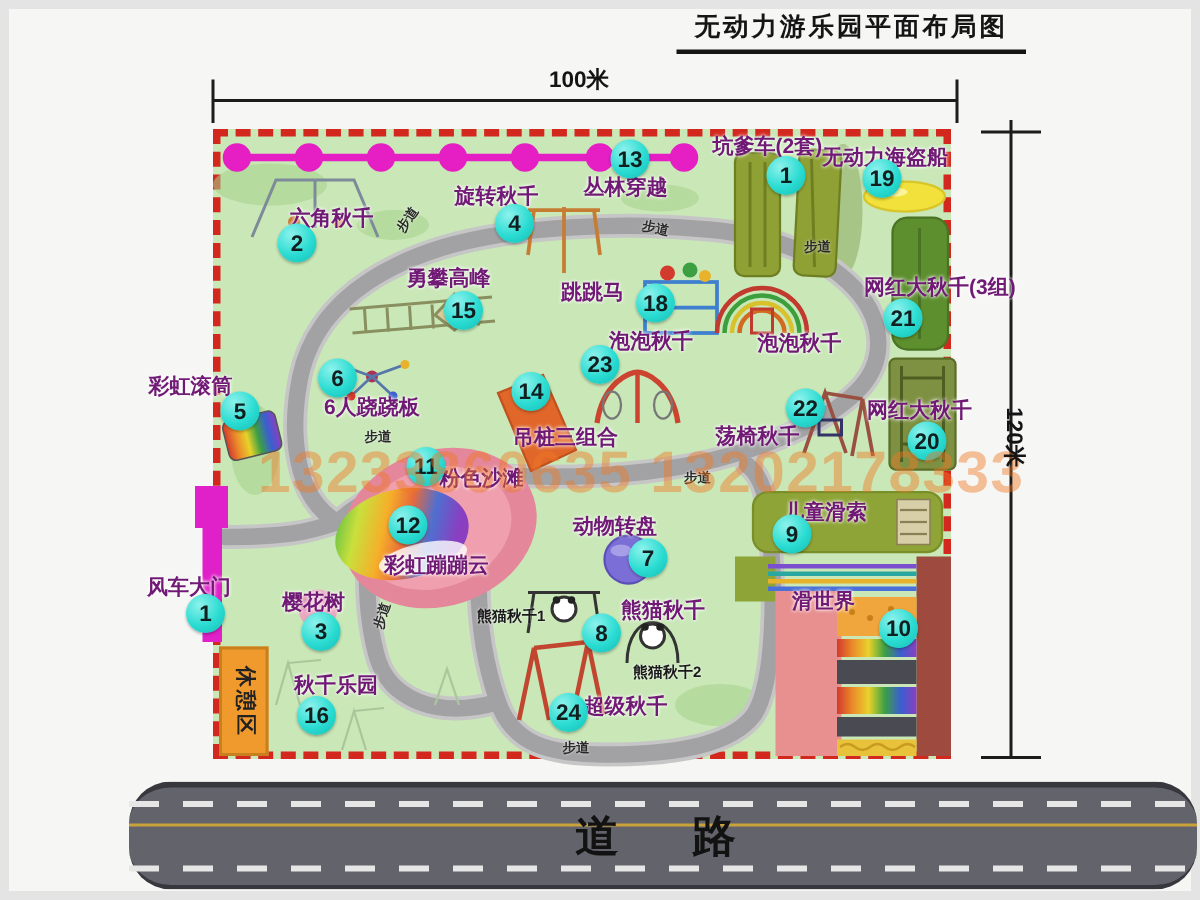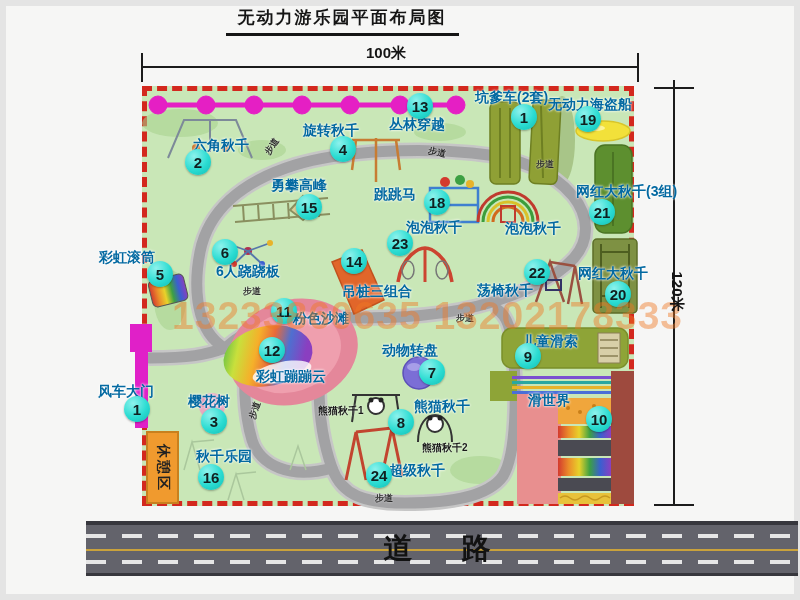--- a/index.html
+++ b/index.html
@@ -1,25 +1,25 @@
 <!DOCTYPE html>
 <html><head>
 <meta charset="utf-8">
 <style>
   html,body{margin:0;padding:0;background:#e4e4e4;}
   .stage{position:relative;width:800px;height:600px;background:#e4e4e4;overflow:hidden;
          font-family:"Liberation Sans", sans-serif;}
   .canvas{position:absolute;left:6px;top:6px;width:788px;height:588px;background:#f6f6f5;}
-  .title-wrap{position:absolute;left:0;top:6px;width:684px;text-align:center;z-index:50;}
+  .title-wrap{position:absolute;left:0;top:6px;width:684px;text-align:right;z-index:50;}
   .title{display:inline-block;font-size:17px;font-weight:bold;color:#151515;letter-spacing:2px;
          border-bottom:3px solid #151515;padding:0 12px 4px;}
   .map{position:absolute;left:142px;top:86px;width:492px;height:420px;background:#c9e7b7;
        border:5px dashed #d3281e;box-sizing:border-box;z-index:1;}
   svg.art{position:absolute;left:0;top:0;z-index:10;pointer-events:none;}
-  .lbl{position:absolute;font-size:14px;font-weight:bold;color:#0369a1;white-space:nowrap;z-index:30;
+  .lbl{position:absolute;font-size:14px;font-weight:bold;color:#701a75;white-space:nowrap;z-index:30;
        text-shadow:0 0 3px rgba(255,255,255,.95),0 0 2px rgba(255,255,255,.9);}
   .num{position:absolute;width:26px;height:26px;border-radius:50%;z-index:31;
        background:radial-gradient(circle at 35% 28%,#8df2ec,#2bdcd2 55%,#12bcb3);
        color:#102020;font-size:15px;font-weight:bold;display:flex;align-items:center;justify-content:center;
        box-shadow:0 1px 2px rgba(0,0,0,.3);}
   .walk{position:absolute;font-size:9px;font-weight:bold;color:#2a2a2a;z-index:26;white-space:nowrap;
         text-shadow:0 0 2px rgba(255,255,255,.8);}
   .note{position:absolute;font-size:10px;font-weight:bold;color:#1a1a1a;z-index:30;white-space:nowrap;
         text-shadow:0 0 2px rgba(255,255,255,.85);}
   .swing-notes{position:absolute;left:226px;top:466px;z-index:30;}
@@ -27,22 +27,22 @@
         text-shadow:0 0 2px rgba(255,255,255,.85);}
   .rest{position:absolute;left:146px;top:431px;width:33px;height:73px;background:#f09a2e;
         border:2px solid #c8801e;box-sizing:border-box;z-index:20;display:flex;align-items:center;justify-content:center;}
   .rest span{font-size:14px;font-weight:bold;color:#222;transform:rotate(90deg);white-space:nowrap;letter-spacing:2px;}
   .wm{position:absolute;z-index:40;font-weight:bold;color:rgba(240,120,35,.45);white-space:nowrap;pointer-events:none;}
   .wm.company{left:248px;top:256px;font-size:38px;letter-spacing:2px;}
   .wm.phone{left:172px;top:294px;font-size:39px;letter-spacing:1px;}
   .dim-label{position:absolute;font-size:15px;font-weight:bold;color:#141414;z-index:45;white-space:nowrap;}
   .dim-w{left:366px;top:44px;}
   .dim-h{left:656px;top:282px;transform:rotate(90deg);}
-  .road{position:absolute;left:86px;top:521px;width:712px;height:55px;background:#63636b;z-index:15;
-        border-top:4px solid #37373d;border-bottom:3px solid #37373d;box-sizing:border-box;}
+  .road{position:absolute;left:86px;top:521px;width:712px;height:72px;background:#63636b;z-index:15;
+        border-top:4px solid #37373d;border-bottom:3px solid #37373d;box-sizing:border-box;border-radius:28px;}
   .lane{position:absolute;left:0;width:100%;height:4px;
         background:repeating-linear-gradient(90deg,#e6e6e6 0 20px,rgba(0,0,0,0) 20px 36px);}
   .lane.top{top:9px;} .lane.bot{bottom:9px;}
   .centerline{position:absolute;left:0;top:24px;width:100%;height:2px;background:#c9a23c;}
   .road-label{position:absolute;left:0;top:0;width:100%;height:100%;display:flex;align-items:center;
         justify-content:center;font-size:29px;font-weight:bold;color:#121212;letter-spacing:10px;}
 </style>
 </head>
 <body>
 

